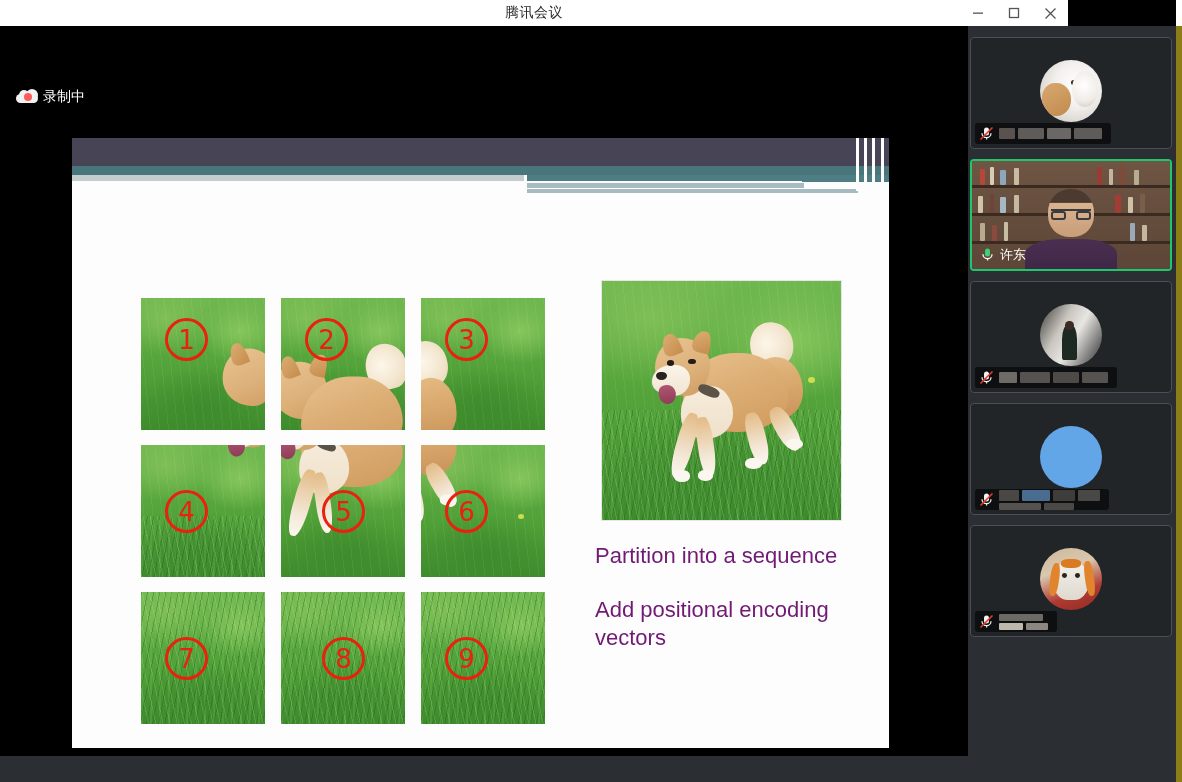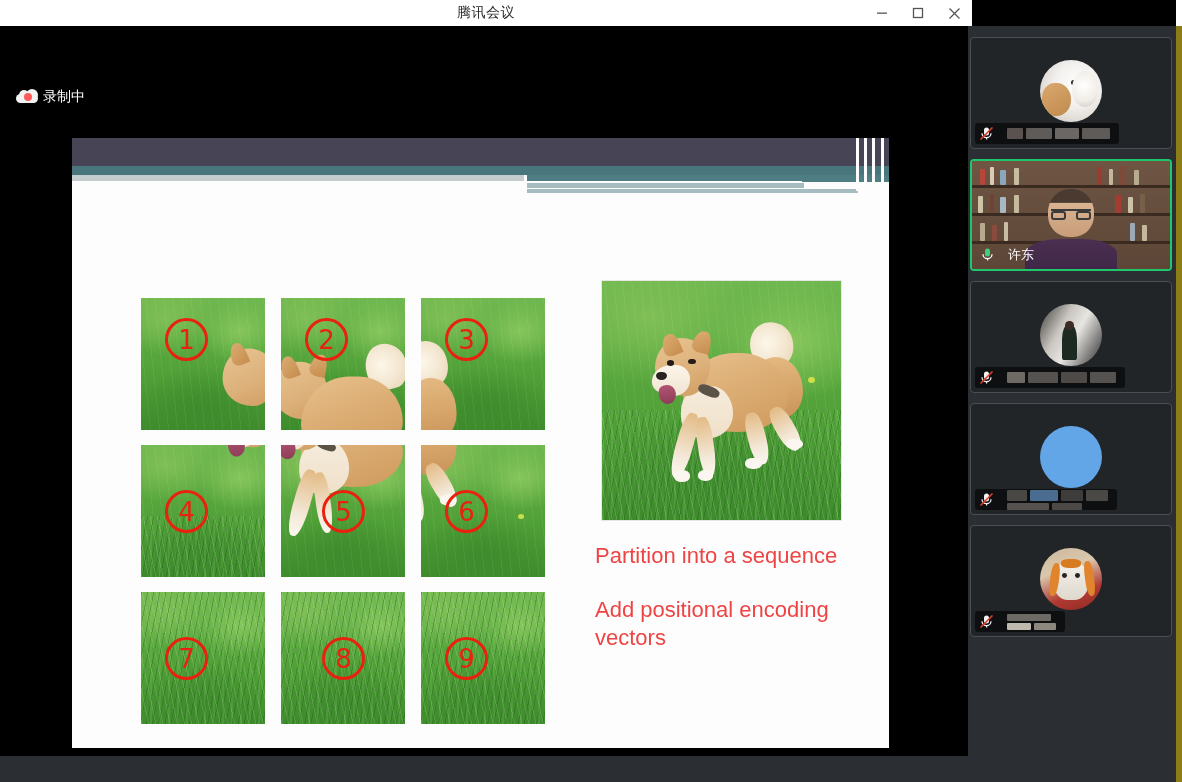--- a/index.html
+++ b/index.html
@@ -11,21 +11,21 @@
   }
   .app {
     position: relative;
     width: 1182px; height: 782px;
     background: #000;
   }
 
   
   .titlebar {
     position: absolute; left: 0; top: 0;
-    width: 972px; height: 26px;
+    width: 1068px; height: 26px;
     background: #ffffff;
     display: flex; align-items: center; justify-content: center;
   }
   .titlebar-text {
     font-size: 14px; color: #2b2b2b; letter-spacing: .5px;
   }
   .winbtns {
     position: absolute; right: 0; top: 0; height: 26px;
     display: flex; align-items: center;
   }
@@ -254,21 +254,21 @@
   .big-img {
     position: absolute; left: 529px; top: 142px;
     width: 241px; height: 241px;
     overflow: hidden;
     background: #4f9a3c;
     border: 1px solid #e6e6e6;
   }
 
   .bullets {
     position: absolute; left: 523px; top: 404px; width: 290px;
-    color: #ef4444; font-size: 22px; line-height: 1.28;
+    color: #701a75; font-size: 22px; line-height: 1.28;
   }
   .bullets p { margin-bottom: 26px; }
   .bullets p:last-child { margin-bottom: 0; }
 
   
   .rail {
     position: absolute; right: 6px; top: 0;
     width: 208px; height: 756px;
     background: #2b2f33;
     padding: 11px 0 0 0;
@@ -377,21 +377,21 @@
   .person-glasses span.r { right: 0; }
   .person-body {
     position: absolute; left: 50%; bottom: -6px; transform: translateX(-50%);
     width: 92px; height: 36px; border-radius: 40% 40% 0 0;
     background: linear-gradient(180deg, #4b2f52 0%, #3d2544 100%);
     z-index: 3;
   }
 
   .namebar {
     position: absolute; left: 4px; bottom: 4px;
-    display: flex; align-items: center; gap: 12px;
+    display: flex; align-items: center; gap: 4px;
     background: rgba(0,0,0,0.58);
     border-radius: 3px;
     padding: 2px 6px 2px 3px;
     height: 21px;
     max-width: 190px;
     z-index: 6;
   }
   .namebar.plain { background: rgba(0,0,0,0.0); }
   .name-text { color: #fff; font-size: 13px; white-space: nowrap; }
   .host-badge {

